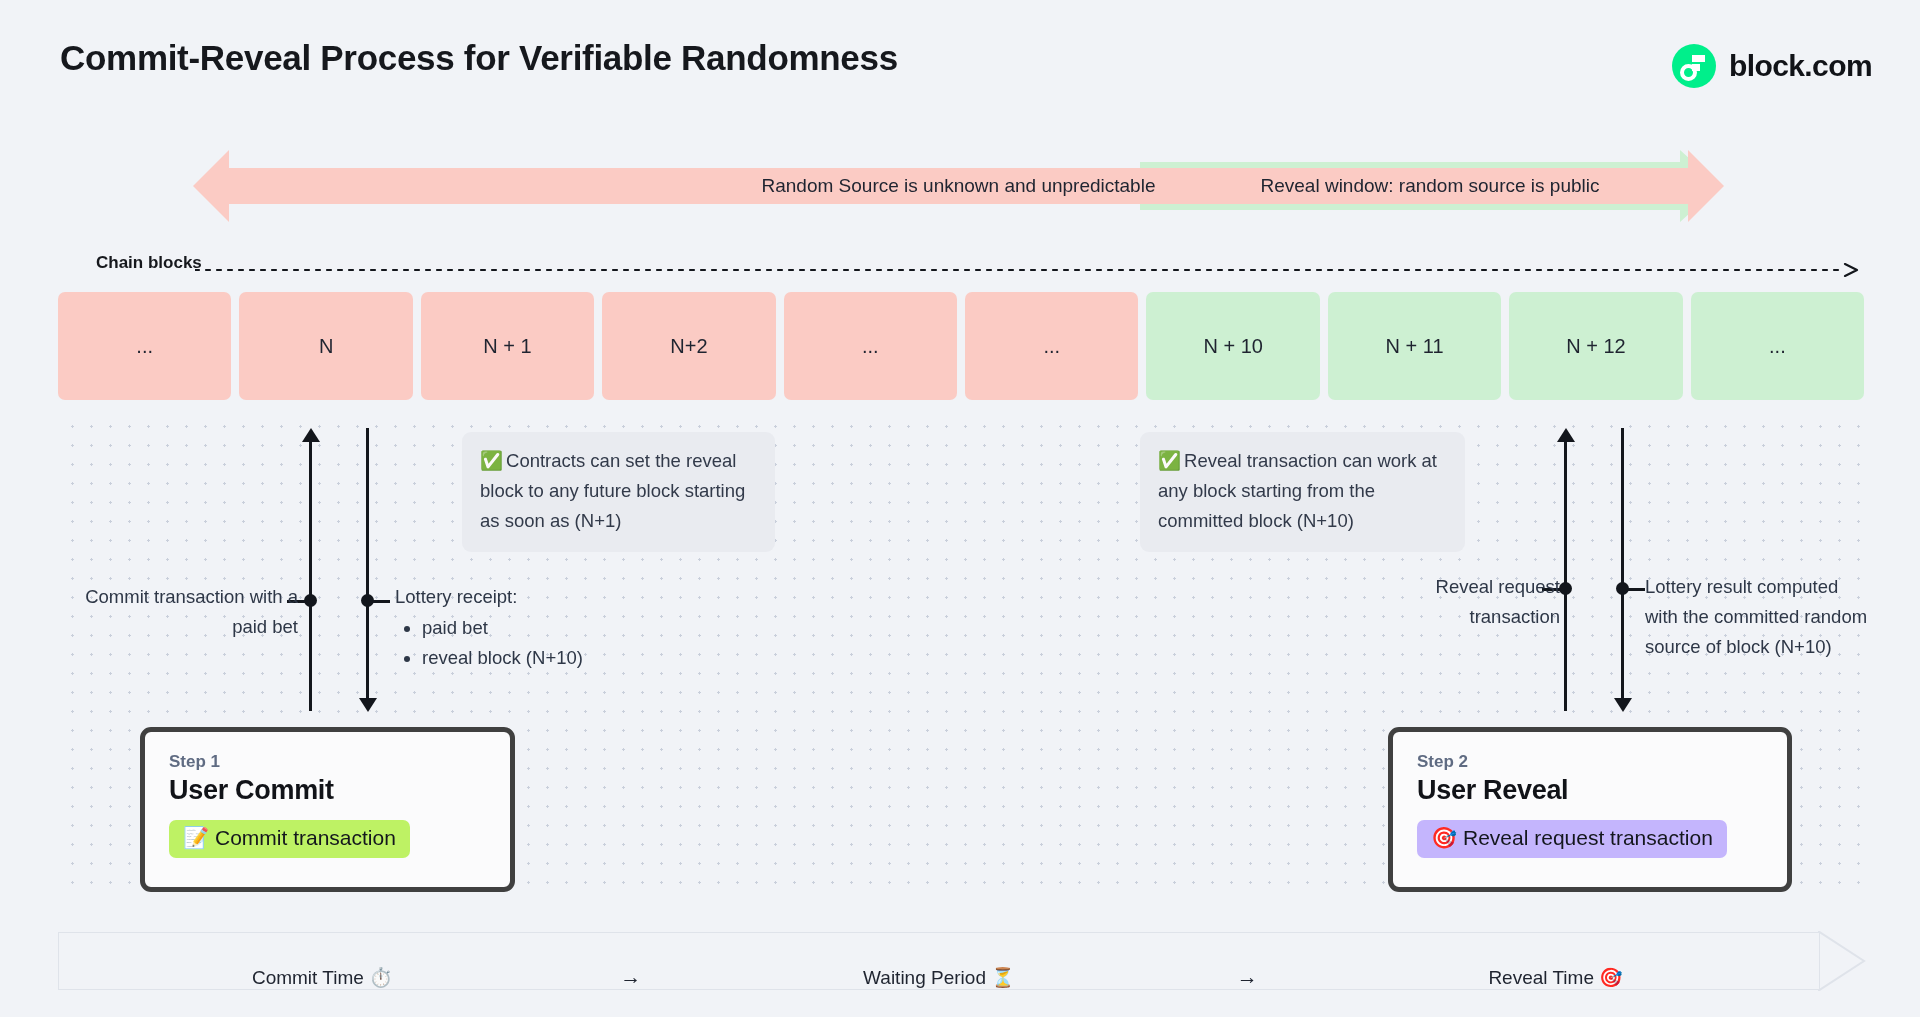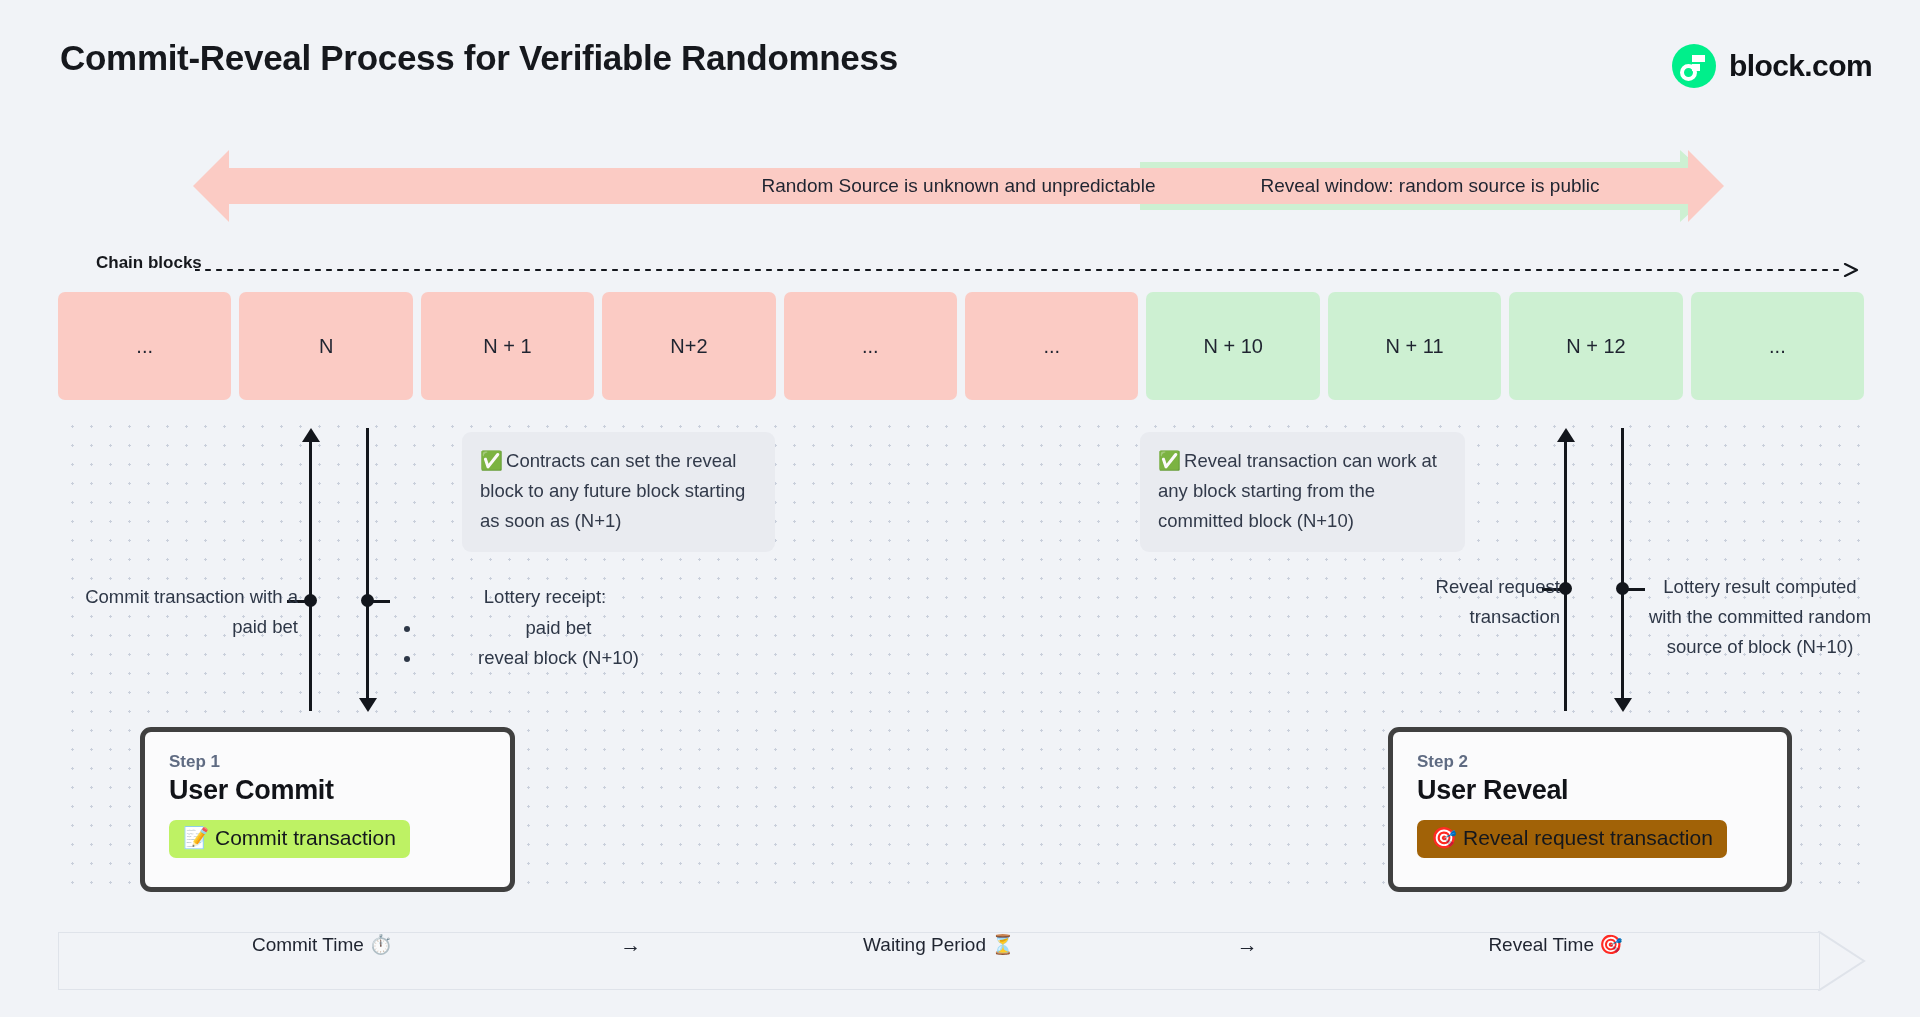--- a/index.html
+++ b/index.html
@@ -190,21 +190,20 @@
     height: 2.5px;
     background: #13161c;
   }
 
   
   .anno {
     position: absolute;
     font-size: 18.5px;
     line-height: 30px;
     color: #2e3747;
-    text-align: center;
   }
   #anno-commit {
     left: 80px; top: 582px; width: 218px;
     text-align: right;
   }
   #anno-receipt {
     left: 395px; top: 582px; width: 300px;
   }
   #anno-receipt .rc-title { margin-bottom: 1px; }
   #anno-receipt ul {
@@ -246,37 +245,37 @@
   }
   .step-pill {
     display: inline-block;
     font-size: 21px;
     padding: 6px 14px 8px 14px;
     border-radius: 7px;
     color: #14171d;
     white-space: nowrap;
   }
   .step-pill.pink { background: #bef264; }
-  .step-pill.green { background: #a16207; }
+  .step-pill.green { background: #c4b5fd; }
 
   
   #timeline {
     position: absolute;
     left: 58px; top: 932px;
     width: 1806px; height: 58px;
   }
   #timeline-bar {
     position: absolute;
     left: 0; top: 0;
     width: 1762px; height: 58px;
     background: #f1f3f7;
     border: 1px solid #dfe3ea;
     box-sizing: border-box;
     display: flex;
-    align-items: flex-start;
+    align-items: flex-end;
   }
   .tl-seg {
     flex: 1;
     text-align: center;
     font-size: 19px;
     color: #1f2430;
     white-space: nowrap;
   }
   .tl-arrow {
     width: 90px;

